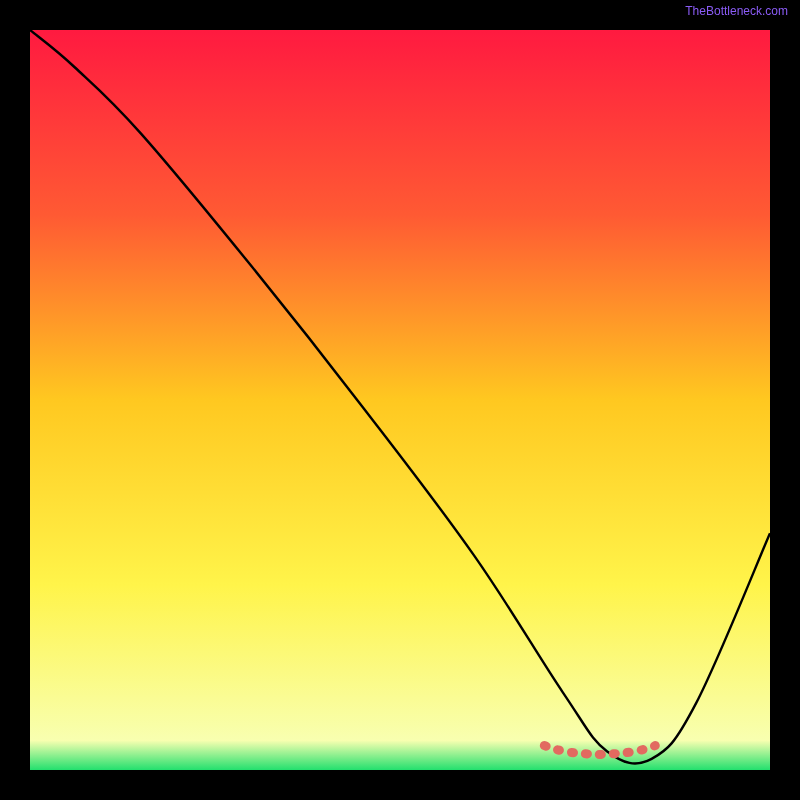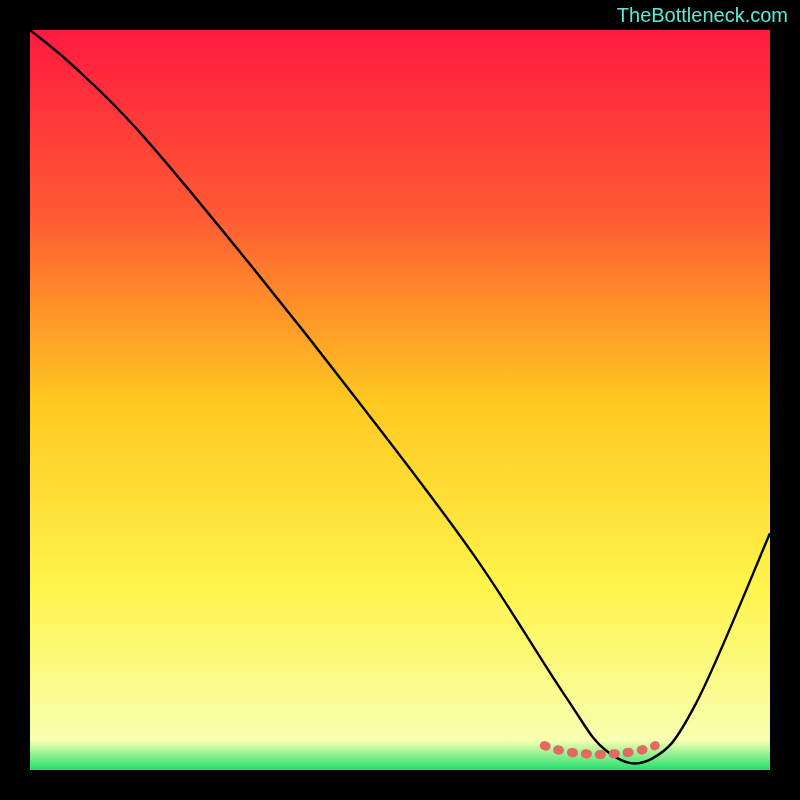--- a/index.html
+++ b/index.html
@@ -8,22 +8,22 @@
     width: 800px;
     height: 800px;
     background: #000;
     font-family: Arial, Helvetica, sans-serif;
     position: relative;
   }
   .watermark {
     position: absolute;
     top: 4px;
     right: 12px;
-    color: #5eead4;
-    font-size: 20px;
+    color: #8b5cf6;
+    font-size: 12px;
     font-weight: 500;
     z-index: 10;
   }
   .plot-area {
     position: absolute;
     left: 30px;
     top: 30px;
     width: 740px;
     height: 740px;
   }

